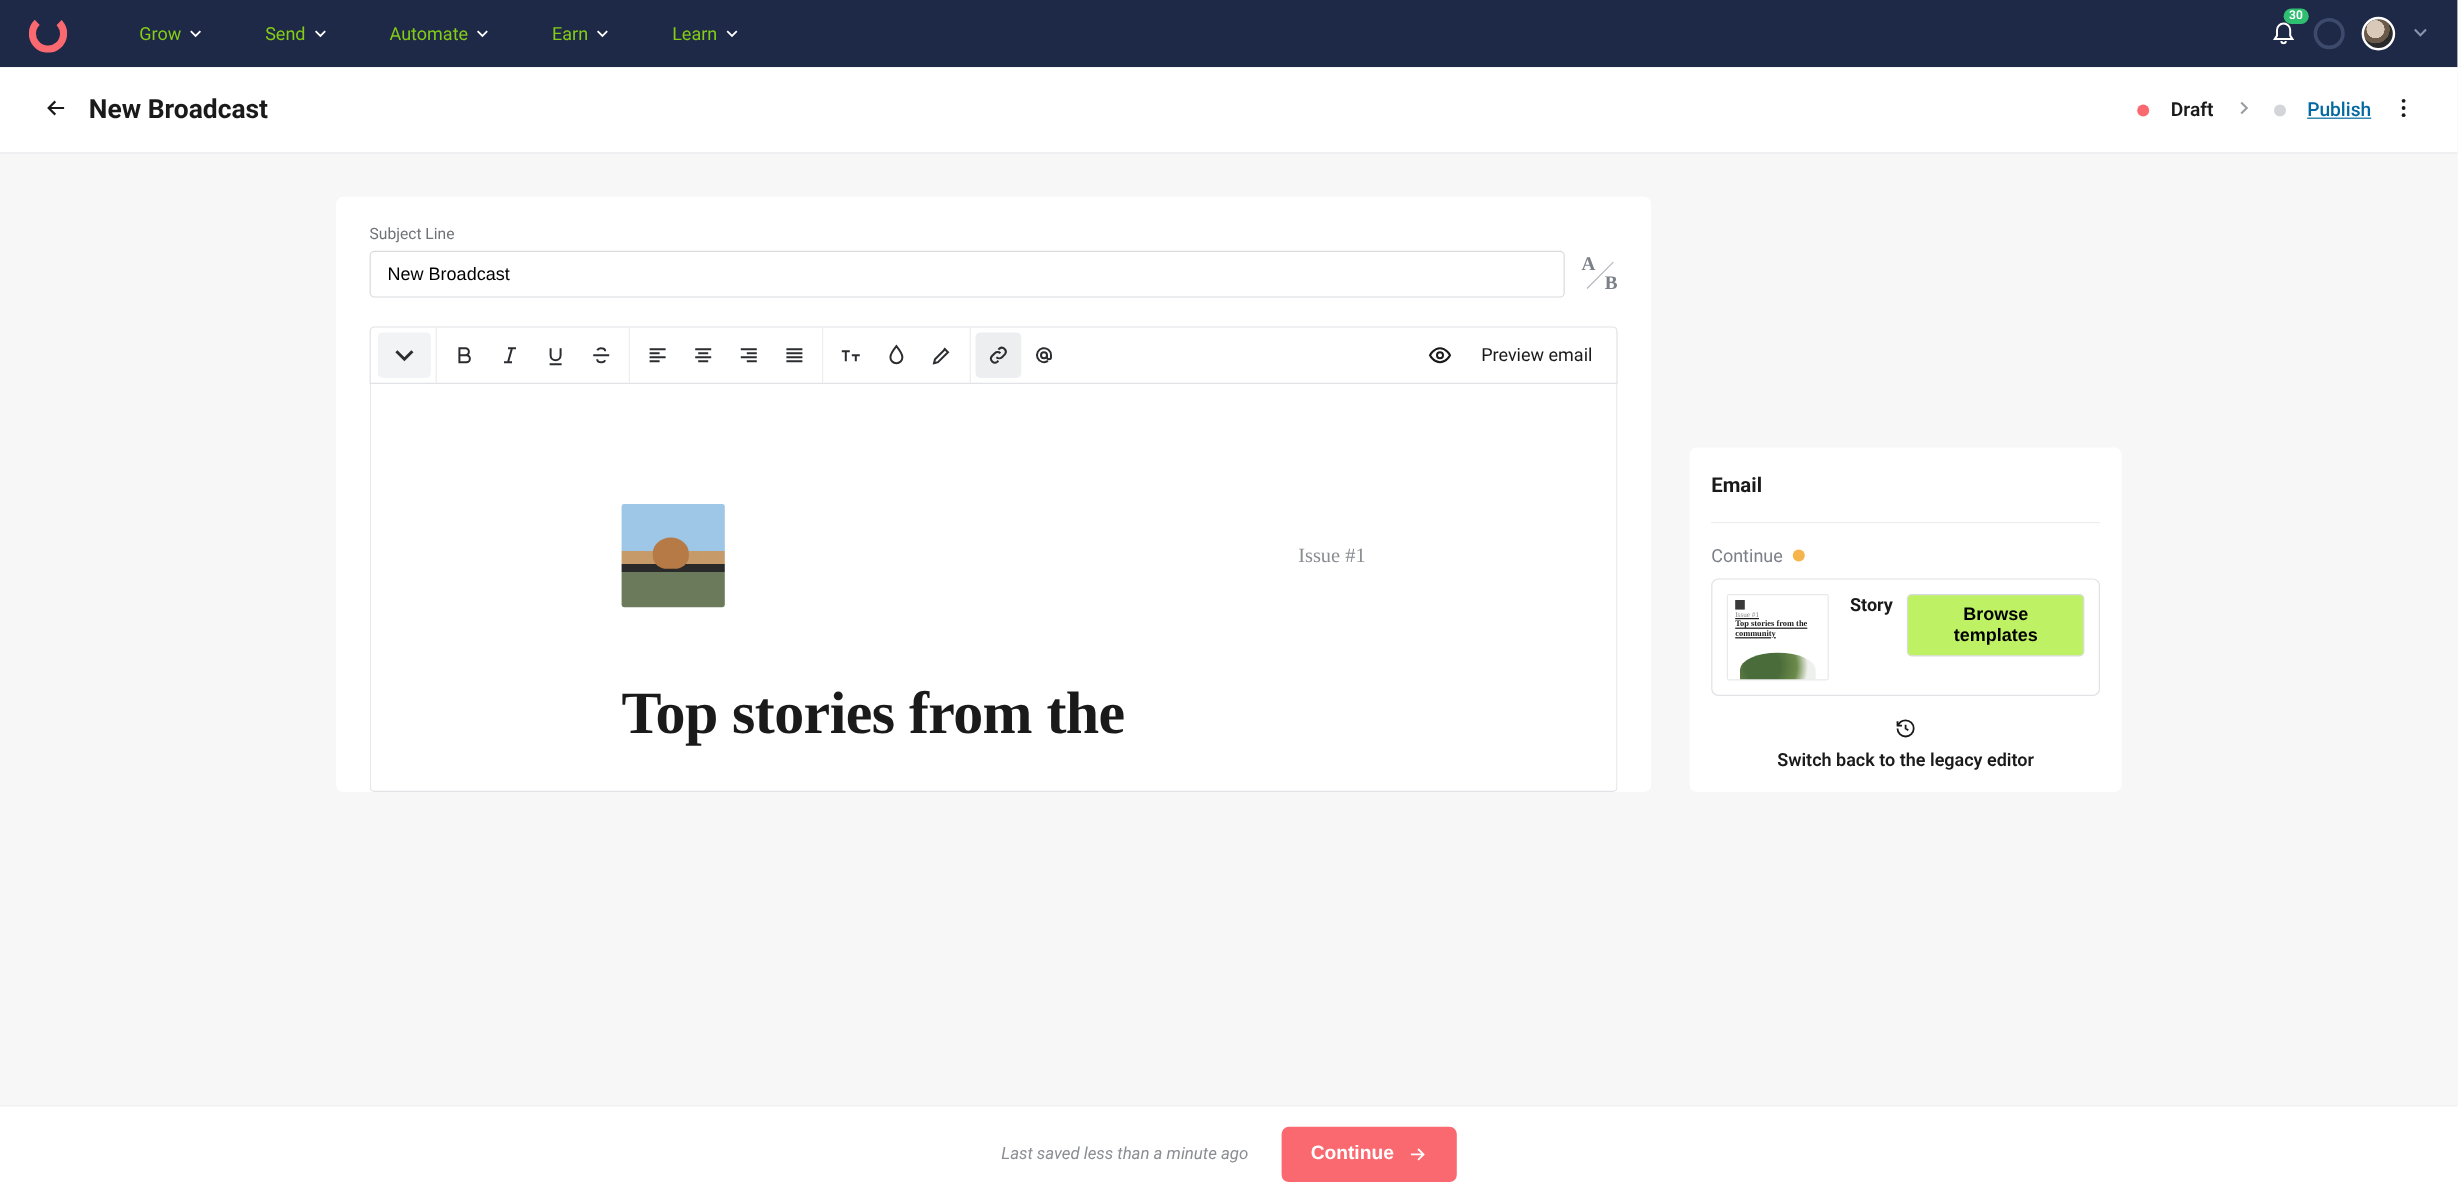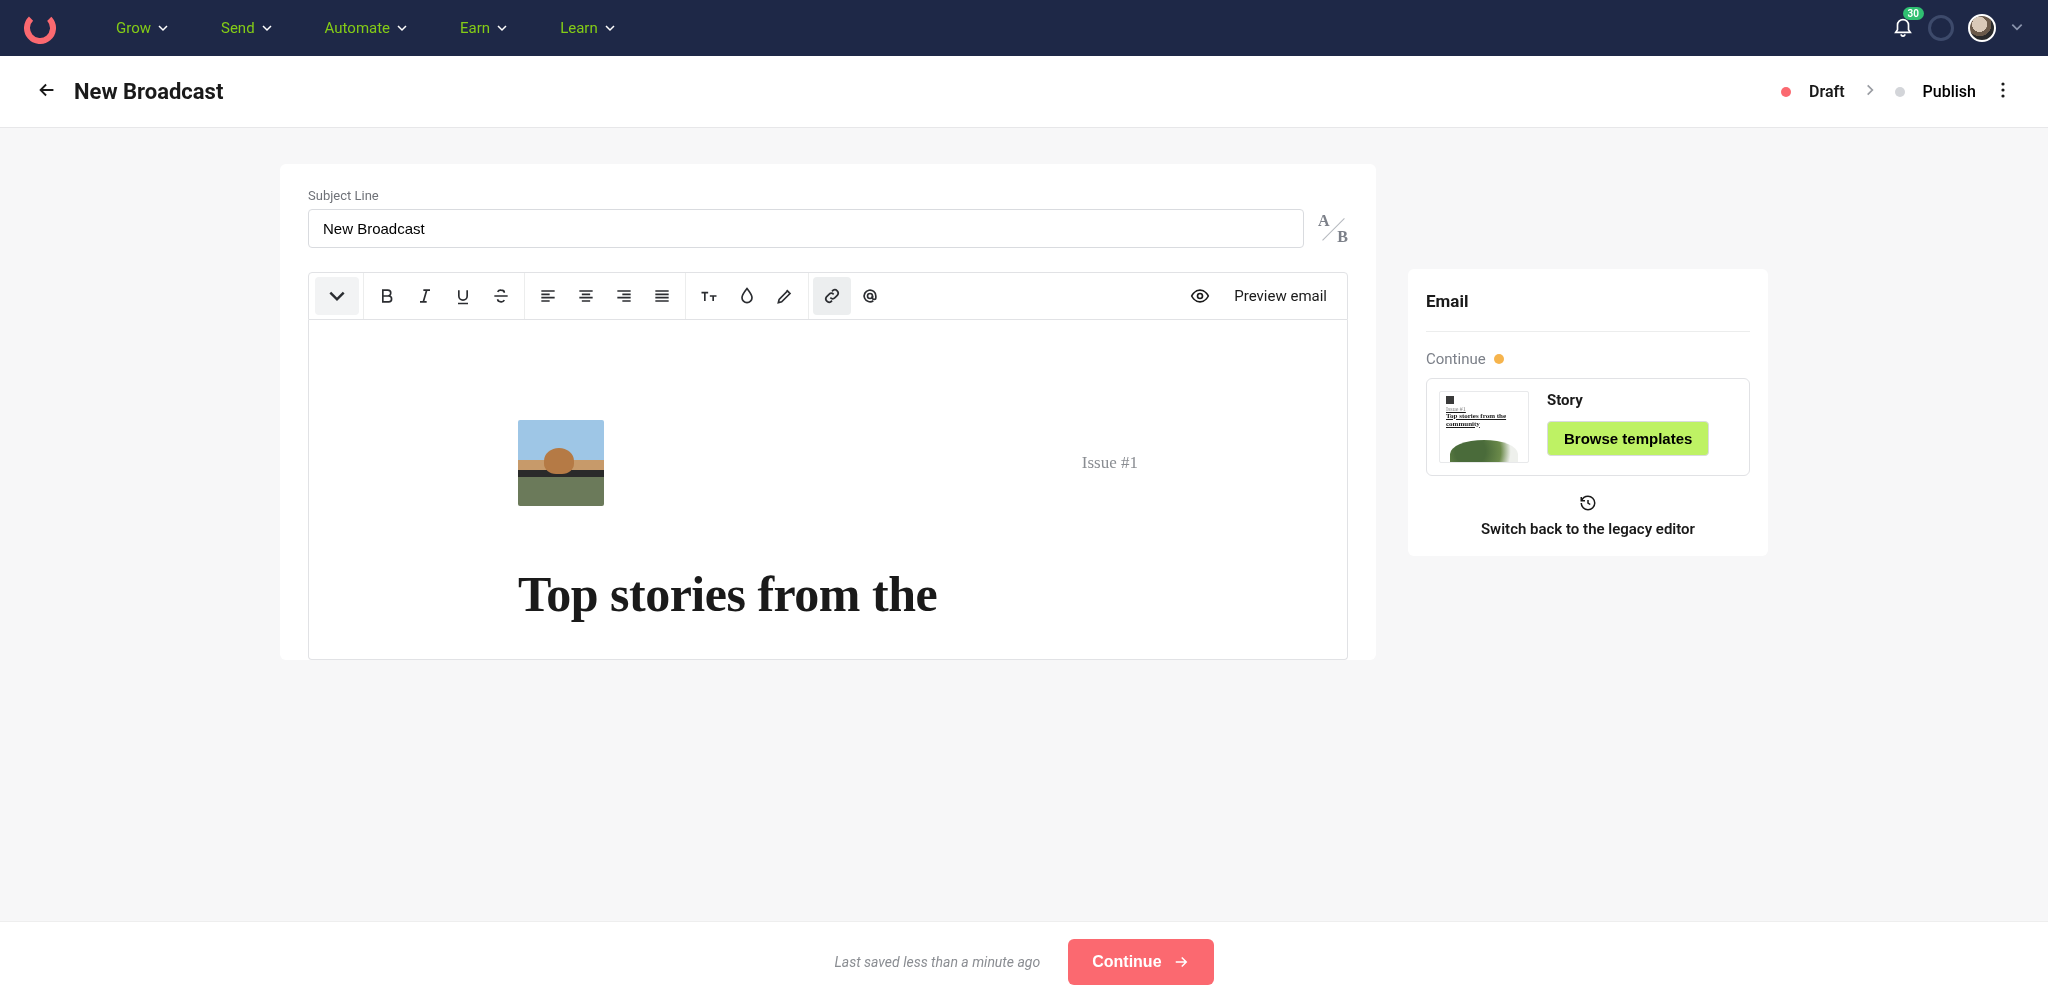--- a/index.html
+++ b/index.html
@@ -20,26 +20,26 @@
 
 .subheader { background: #fff; height: 72px; border-bottom: 1px solid #e7e7e9; display: flex; align-items: center; padding: 0 36px; }
 .back-arrow { cursor: pointer; margin-right: 16px; }
 .back-arrow svg { width: 22px; height: 22px; stroke: #1a1a1a; }
 .page-title { font-size: 22px; font-weight: 700; }
 .subheader-right { margin-left: auto; display: flex; align-items: center; gap: 18px; }
 .dot { width: 10px; height: 10px; border-radius: 50%; display: inline-block; }
 .dot-red { background: #fb6970; }
 .dot-gray { background: #d3d5d9; }
 .status-label { font-size: 16px; font-weight: 600; }
-.status-muted { color: #000000; font-weight: 500; }
+.status-muted { color: #0369a1; font-weight: 500; text-decoration: underline; }
 .status-chevron svg { width: 14px; height: 14px; stroke: #9a9da3; }
 .kebab { cursor: pointer; }
 .kebab svg { width: 18px; height: 18px; fill: #1a1a1a; }
 
-.workspace { display: flex; gap: 32px; padding: 36px; max-width: 1560px; margin: 0 auto; align-items: center; }
+.workspace { display: flex; gap: 32px; padding: 36px; max-width: 1560px; margin: 0 auto; align-items: flex-end; }
 .editor-col { flex: 1; background: #fff; border-radius: 6px; padding: 24px 28px 0; }
 .subject-label { font-size: 13px; color: #6f7278; margin-bottom: 6px; display: block; }
 .subject-row { display: flex; align-items: center; gap: 14px; margin-bottom: 24px; }
 .subject-input { flex: 1; border: 1px solid #d9dbdf; border-radius: 4px; padding: 10px 14px; font-size: 15px; }
 .ab-icon { color: #7c8089; font-family: Georgia, serif; position: relative; width: 30px; height: 30px; cursor: pointer; }
 .ab-a { position: absolute; top: -2px; left: 0; font-weight: 700; font-size: 16px; }
 .ab-b { position: absolute; bottom: -2px; right: 0; font-weight: 700; font-size: 16px; }
 .ab-slash { position: absolute; top: 4px; left: 4px; right: 4px; bottom: 4px; }
 .ab-slash::before { content: ""; position: absolute; width: 140%; height: 1px; background: #b5b8be; top: 50%; left: -20%; transform: rotate(-45deg); }
 
@@ -63,21 +63,21 @@
 
 .side-col { width: 360px; background: #fff; border-radius: 6px; padding: 22px 18px 18px; }
 .side-title { font-size: 17px; font-weight: 700; padding-bottom: 20px; border-bottom: 1px solid #eceded; margin-bottom: 18px; }
 .template-label { font-size: 15px; color: #7c8089; display: flex; align-items: center; gap: 8px; margin-bottom: 10px; }
 .dot-amber { width: 10px; height: 10px; border-radius: 50%; background: #f6b44d; display: inline-block; }
 .template-card { border: 1px solid #e1e2e5; border-radius: 6px; padding: 12px; display: flex; gap: 18px; align-items: flex-start; }
 .template-thumb { width: 90px; height: 72px; border: 1px solid #e8e9eb; border-radius: 2px; background: #fff; padding: 4px 6px; font-size: 7px; font-weight: 700; font-family: Georgia, serif; position: relative; overflow: hidden; text-decoration: underline; }
 .template-thumb .tline { font-size: 6px; color: #888; font-weight: 400; }
 .template-thumb .timg { position: absolute; bottom: -6px; left: 10px; right: 10px; height: 28px; background: radial-gradient(circle at 30% 40%, #4a6b3a 30%, #6b8a4a 60%, #eef0ec 80%); border-radius: 50% 50% 0 0; }
 .template-thumb .tsquare { width: 8px; height: 8px; background: #3a3a3a; margin-bottom: 2px; }
-.template-meta { display: flex; flex-direction: column; gap: 12px; }
+.template-meta { display: flex; flex-direction: row; gap: 12px; }
 .template-name { font-size: 15px; font-weight: 700; }
 .browse-btn { border: 1px solid #d9dbdf; background: #bef264; padding: 8px 16px; border-radius: 4px; font-size: 15px; font-weight: 600; cursor: pointer; }
 .legacy-link { display: flex; align-items: center; gap: 8px; justify-content: center; margin-top: 18px; font-size: 15px; font-weight: 600; cursor: pointer; flex-direction: column; }
 .legacy-link svg { width: 18px; height: 18px; stroke: #1a1a1a; }
 
 .footer { position: fixed; bottom: 0; left: 0; right: 0; height: 80px; background: #fff; display: flex; align-items: center; justify-content: center; padding: 0 60px; gap: 28px; border-top: 1px solid #eee; }
 .saved-text { color: #8a8d92; font-style: italic; font-size: 14px; }
 .continue-btn { background: #fb6970; color: #fff; border: none; padding: 14px 24px; border-radius: 6px; font-size: 16px; font-weight: 600; display: flex; align-items: center; gap: 10px; cursor: pointer; }
 .continue-btn svg { width: 18px; height: 18px; stroke: #fff; }
 

